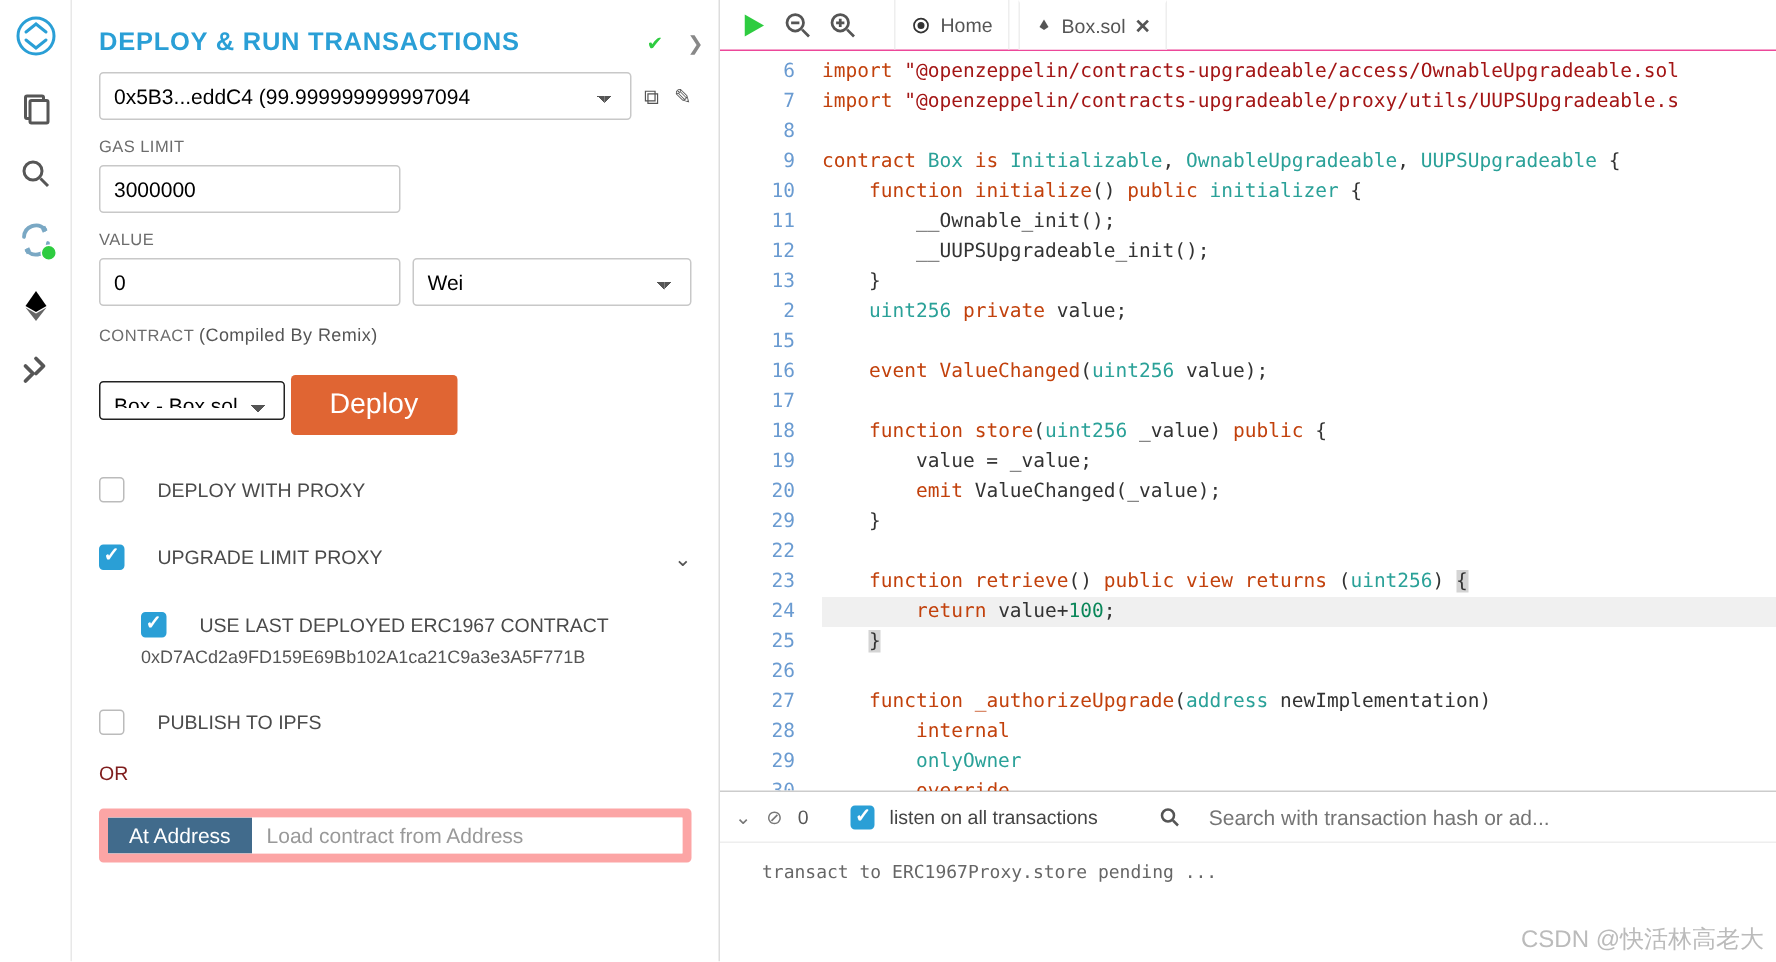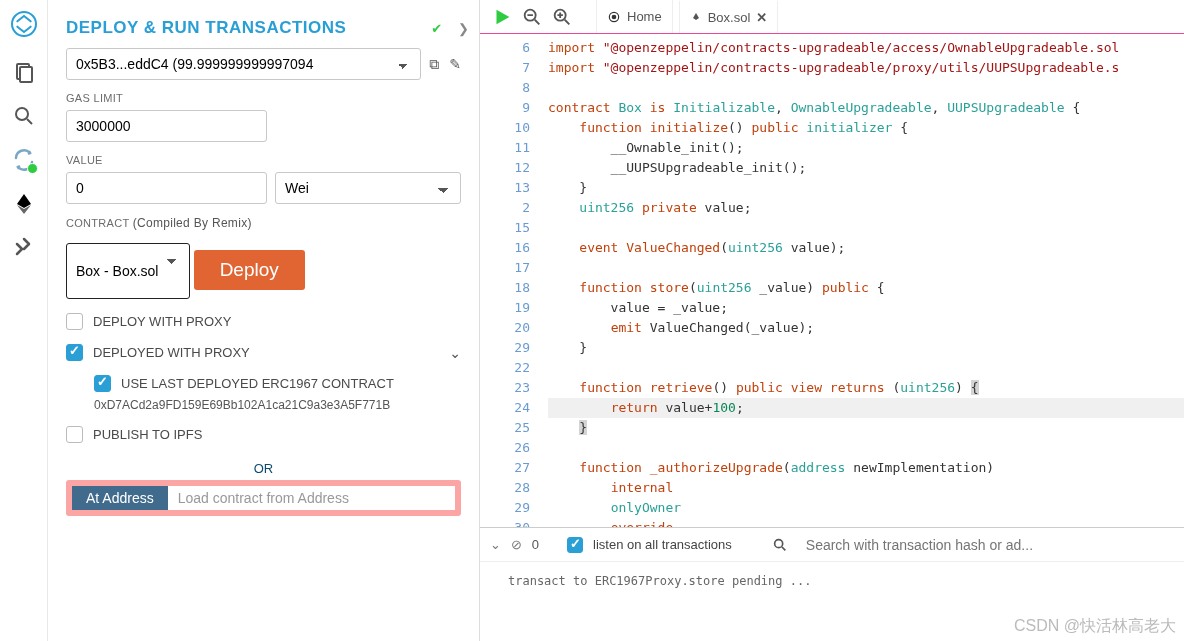--- a/index.html
+++ b/index.html
@@ -11,32 +11,32 @@
 .side-panel { width: 432px; border-right: 1px solid #ddd; display: flex; flex-direction: column; overflow: hidden; }
 .panel-header { display: flex; align-items: center; padding: 18px 10px 10px 18px; }
 .panel-title { color: #2a9fd6; font-size: 17px; font-weight: 600; letter-spacing: 0.5px; flex: 1; }
 .hdr-icons { display: flex; gap: 16px; color: #2ecc40; }
 .hdr-icons span:last-child { color: #888; }
 .panel-body { flex: 1; overflow-y: auto; padding: 0 18px 10px 18px; }
 .label { font-size: 11px; color: #6c6c6c; letter-spacing: 0.3px; margin: 12px 0 6px 0; }
 .row { display: flex; align-items: center; gap: 8px; }
 .select, .input { flex: 1; border: 1px solid #c8c8c8; border-radius: 3px; padding: 7px 9px; font-size: 14px; background: #fff; height: 32px; }
 .select { appearance: none; background-image: linear-gradient(45deg, transparent 50%, #555 50%), linear-gradient(135deg, #555 50%, transparent 50%); background-position: calc(100% - 17px) 15px, calc(100% - 12px) 15px; background-size: 5px 5px, 5px 5px; background-repeat: no-repeat; padding-right: 30px; }
-.select.contract { border: 1.5px solid #222; height: 56px; }
+.select.contract { border: 1.5px solid #222; height: 26px; }
 .sm-select { width: 150px; }
 .mini-icons { display: flex; gap: 10px; color: #555; }
 .mini-icons span { cursor: pointer; font-size: 14px; }
 .btn-deploy { background: #e06533; color: #fff; border: none; border-radius: 3px; padding: 9px 26px; font-size: 19px; margin-top: 14px; cursor: pointer; }
-.chk-row { display: flex; align-items: center; gap: 10px; margin-top: 14px; font-size: 13px; color: #4a4a4a; }
+.chk-row { display: flex; align-items: center; gap: 22px; margin-top: 28px; font-size: 13px; color: #4a4a4a; }
 .chk { width: 17px; height: 17px; border: 1.5px solid #bbb; border-radius: 3px; flex-shrink: 0; cursor: pointer; }
 .chk.on { background: #2a9fd6; border-color: #2a9fd6; position: relative; }
 .chk.on::after { content: '✓'; color: #fff; position: absolute; top: -2px; left: 2px; font-size: 13px; font-weight: bold; }
 .sub { margin-left: 28px; }
 .addr-text { font-size: 12px; color: #555; margin-left: 28px; margin-top: 6px; }
-.or { text-align: center; color: #0c4a6e; margin: 18px 0 4px 0; font-size: 13px; }
+.or { color: #7f1d1d; margin: 18px 0 16px 0; font-size: 13px; }
 .at-row { display: flex; border: 6px solid #fca5a5; border-radius: 3px; overflow: hidden; height: 36px; }
 .at-btn { background: #416b8c; color: #fff; border: none; padding: 0 14px; font-size: 14px; cursor: pointer; }
 .at-input { border: none; flex: 1; padding: 0 10px; font-size: 14px; outline: none; }
 .at-input::placeholder { color: #999; }
 .chev { margin-left: auto; color: #555; font-size: 14px; }
 
 .editor-area { flex: 1; display: flex; flex-direction: column; overflow: hidden; }
 .ed-toolbar { height: 34px; display: flex; align-items: center; border-bottom: 1px solid #ec4899; padding-left: 10px; gap: 6px; }
 .ed-tb-ic { width: 24px; height: 22px; display: flex; align-items: center; justify-content: center; color: #555; cursor: pointer; }
 .tab { display: flex; align-items: center; gap: 6px; padding: 0 10px; height: 100%; font-size: 13px; color: #555; border-left: 1px solid #eee; border-right: 1px solid #eee; }
@@ -146,21 +146,21 @@
 
     <button class="btn-deploy">Deploy</button>
 
     <div class="chk-row">
       <span class="chk"></span>
       <span>DEPLOY WITH PROXY</span>
     </div>
 
     <div class="chk-row">
       <span class="chk on"></span>
-      <span>DEPLOYED WITH PROXY</span>
+      <span>UPGRADE LIMIT PROXY</span>
       <span class="chev">⌄</span>
     </div>
     <div class="chk-row sub">
       <span class="chk on"></span>
       <span>USE LAST DEPLOYED ERC1967 CONTRACT</span>
     </div>
     <div class="addr-text sub">0xD7ACd2a9FD159E69Bb102A1ca21C9a3e3A5F771B</div>
 
     <div class="chk-row">
       <span class="chk"></span>

